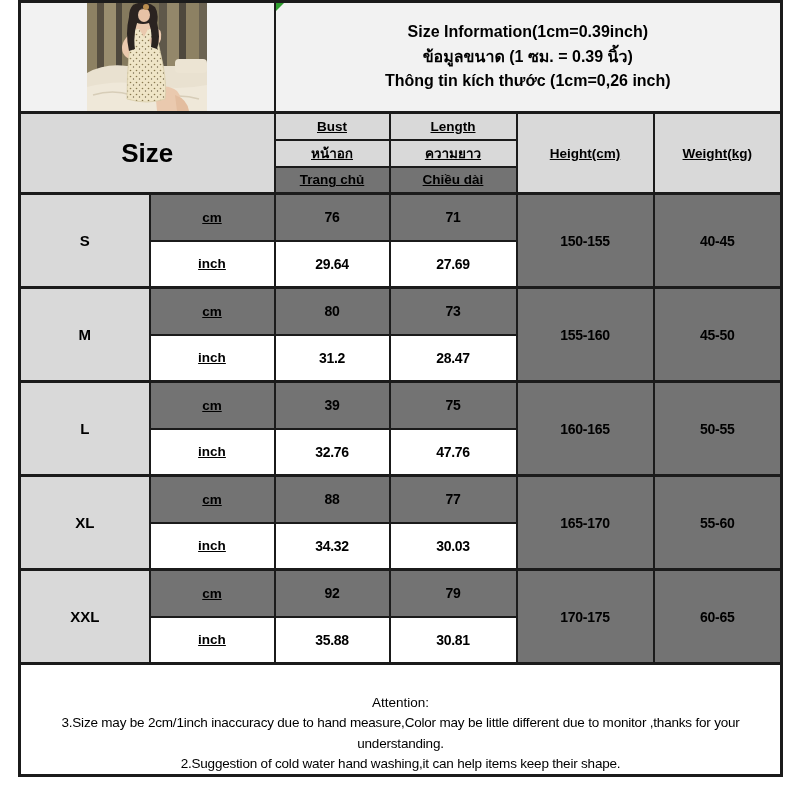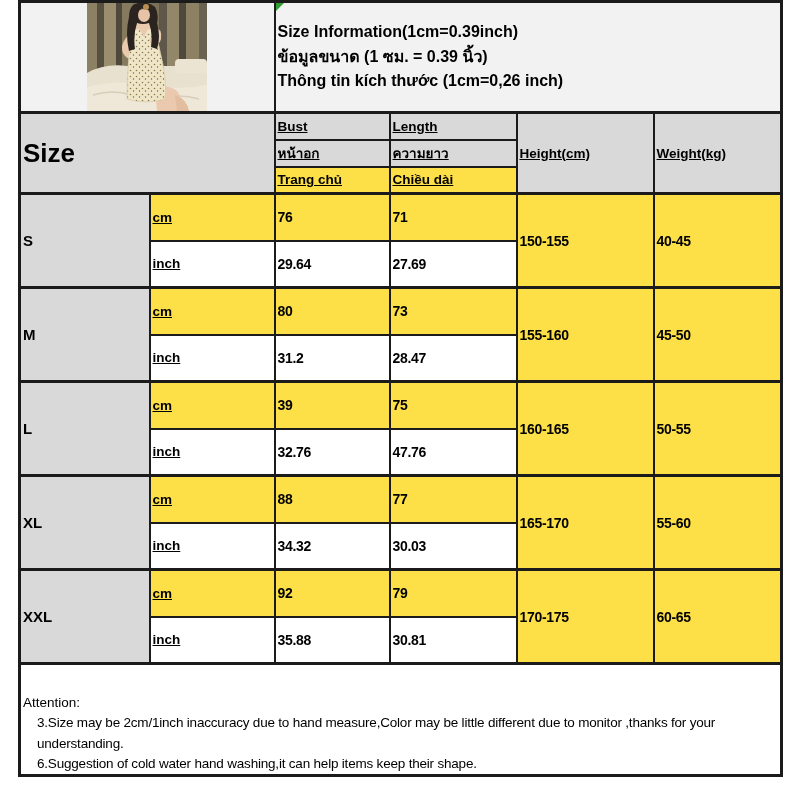--- a/index.html
+++ b/index.html
@@ -1,26 +1,26 @@
 <!DOCTYPE html>
 <html><head>
 <meta charset="utf-8">
 <style>
   html,body{margin:0;padding:0;background:#ffffff;}
   body{width:800px;height:800px;position:relative;font-family:"Liberation Sans","DejaVu Sans",sans-serif;color:#000;}
   .size-sheet{position:absolute;left:18px;top:0;}
   table.size-table{border-collapse:collapse;table-layout:fixed;width:762px;border:3px solid #1b1b1b;}
-  td{border:2px solid #1b1b1b;text-align:left;vertical-align:middle;font-weight:bold;overflow:hidden;padding:0 2px;}
+  td{border:2px solid #1b1b1b;text-align:center;vertical-align:middle;font-weight:bold;overflow:hidden;padding:0 2px;}
   tr.r-top{height:108px;}
   tr.r-head{height:27px;}
   tr.r-sub{height:47px;}
   tr.r-att{height:100px;}
   tr.block-top td{border-top:3px solid #1b1b1b;}
   .bg-gray{background:#d9d9d9;}
-  .bg-lite{background:#fde047;}
+  .bg-lite{background:#737373;}
   .bg-white{background:#ffffff;}
   .photo-cell{background:#f2f2f2;padding:0;}
   .title-cell{background:#f2f2f2;position:relative;}
   .title-line{font-size:16px;font-weight:bold;line-height:1.55;}
   .size-big{font-size:26px;font-weight:bold;}
   .h-sm{font-size:13.5px;text-decoration:underline;}
   .cell-num{font-size:14px;letter-spacing:-0.3px;}
   .size-letter{font-size:15px;}
   .att-cell{background:#ffffff;vertical-align:top;padding-top:4px;font-weight:normal;}
   .att-title{font-size:13.5px;line-height:1.5;margin-top:24px;}
@@ -188,18 +188,18 @@
   <tr class="r-sub">
     <td class="bg-white h-sm">inch</td>
     <td class="bg-white cell-num">35.88</td>
     <td class="bg-white cell-num">30.81</td>
   </tr>
 
   <tr class="r-att block-top">
     <td colspan="6" class="att-cell">
       <div class="att-title">Attention:</div>
       <div class="att-line">3.Size may be 2cm/1inch inaccuracy due to hand measure,Color may be little different due to monitor ,thanks for your understanding.</div>
-      <div class="att-line">6.Suggestion of cold water hand washing,it can help items keep their shape.</div>
+      <div class="att-line">2.Suggestion of cold water hand washing,it can help items keep their shape.</div>
     </td>
   </tr>
 </tbody>
     </table>
 </div>
 
 </body></html>

